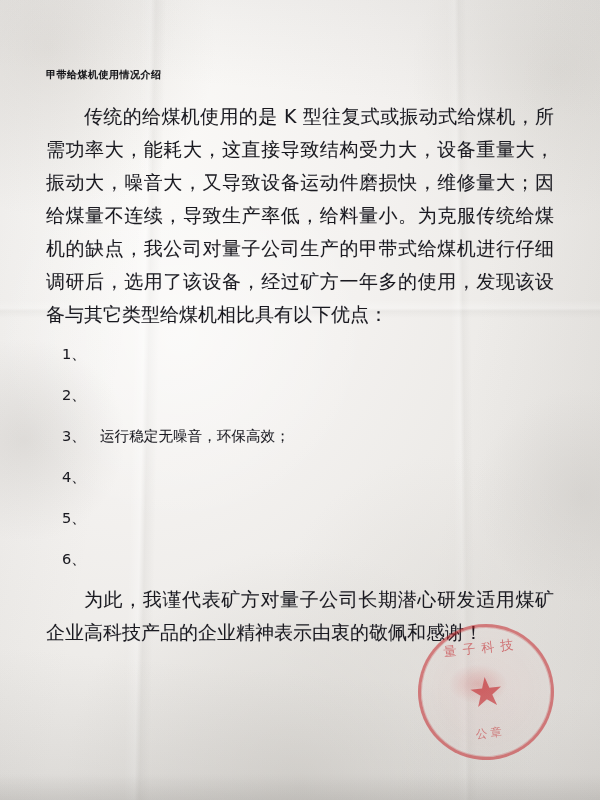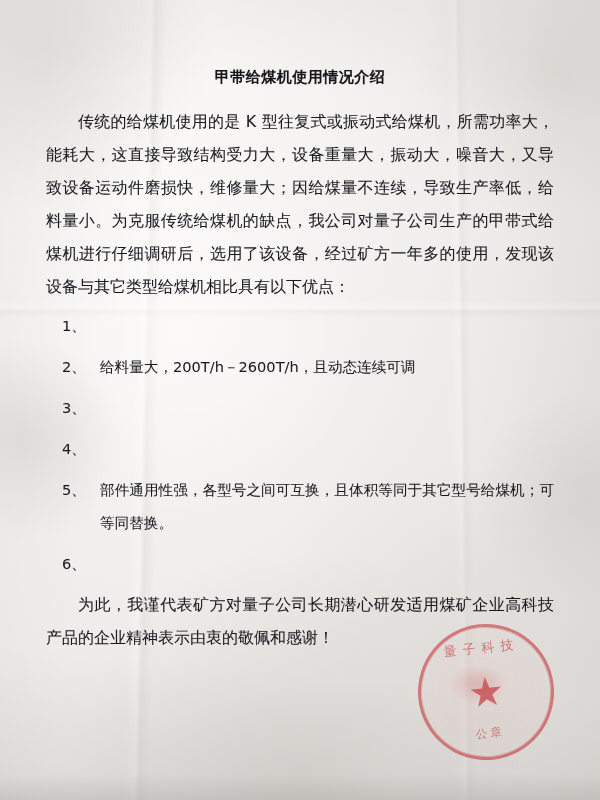--- a/index.html
+++ b/index.html
@@ -75,31 +75,31 @@
   }
 
   #content {
     position: relative;
     z-index: 5;
     padding: 58px 46px 0 46px;
     color: #1b1b1f;
   }
 
   .doc-title {
-    text-align: center;
-    font-size: 15px;
+    text-align: left;
+    font-size: 10px;
     font-weight: 700;
     letter-spacing: 0.5px;
     margin: 10px 0 18px 0;
     color: #16161a;
     text-shadow: 0 0 1px rgba(0,0,0,0.18);
   }
 
   .para {
-    font-size: 16px;
+    font-size: 19px;
     line-height: 33px;
     text-align: justify;
     text-justify: inter-ideograph;
     color: #191920;
     margin: 0 0 2px 0;
     text-shadow: 0 0 1px rgba(0,0,0,0.12);
   }
   .para.indent {
     text-indent: 2em;
   }
@@ -216,31 +216,30 @@
     <div class="doc-title">甲带给煤机使用情况介绍</div>
 
     <p class="para indent">传统的给煤机使用的是 K 型往复式或振动式给煤机，所需功率大，能耗大，这直接导致结构受力大，设备重量大，振动大，噪音大，又导致设备运动件磨损快，维修量大；因给煤量不连续，导致生产率低，给料量小。为克服传统给煤机的缺点，我公司对量子公司生产的甲带式给煤机进行仔细调研后，选用了该设备，经过矿方一年多的使用，发现该设备与其它类型给煤机相比具有以下优点：</p>
 
     <ul class="list">
       <li class="list-item">
         <span class="list-num">1、</span>
       </li>
       <li class="list-item">
         <span class="list-num">2、</span>
-        <span class="list-text">给料量大，200T/h－2600T/h，且动态连续可调</span>
       </li>
       <li class="list-item">
         <span class="list-num">3、</span>
+        <span class="list-text">运行稳定无噪音，环保高效；</span>
       </li>
       <li class="list-item">
         <span class="list-num">4、</span>
       </li>
       <li class="list-item">
         <span class="list-num">5、</span>
-        <span class="list-text">部件通用性强，各型号之间可互换，且体积等同于其它型号给煤机；可等同替换。</span>
       </li>
       <li class="list-item">
         <span class="list-num">6、</span>
       </li>
     </ul>
 
     <p class="para indent">为此，我谨代表矿方对量子公司长期潜心研发适用煤矿企业高科技产品的企业精神表示由衷的敬佩和感谢！</p>
 
   </div>
 

